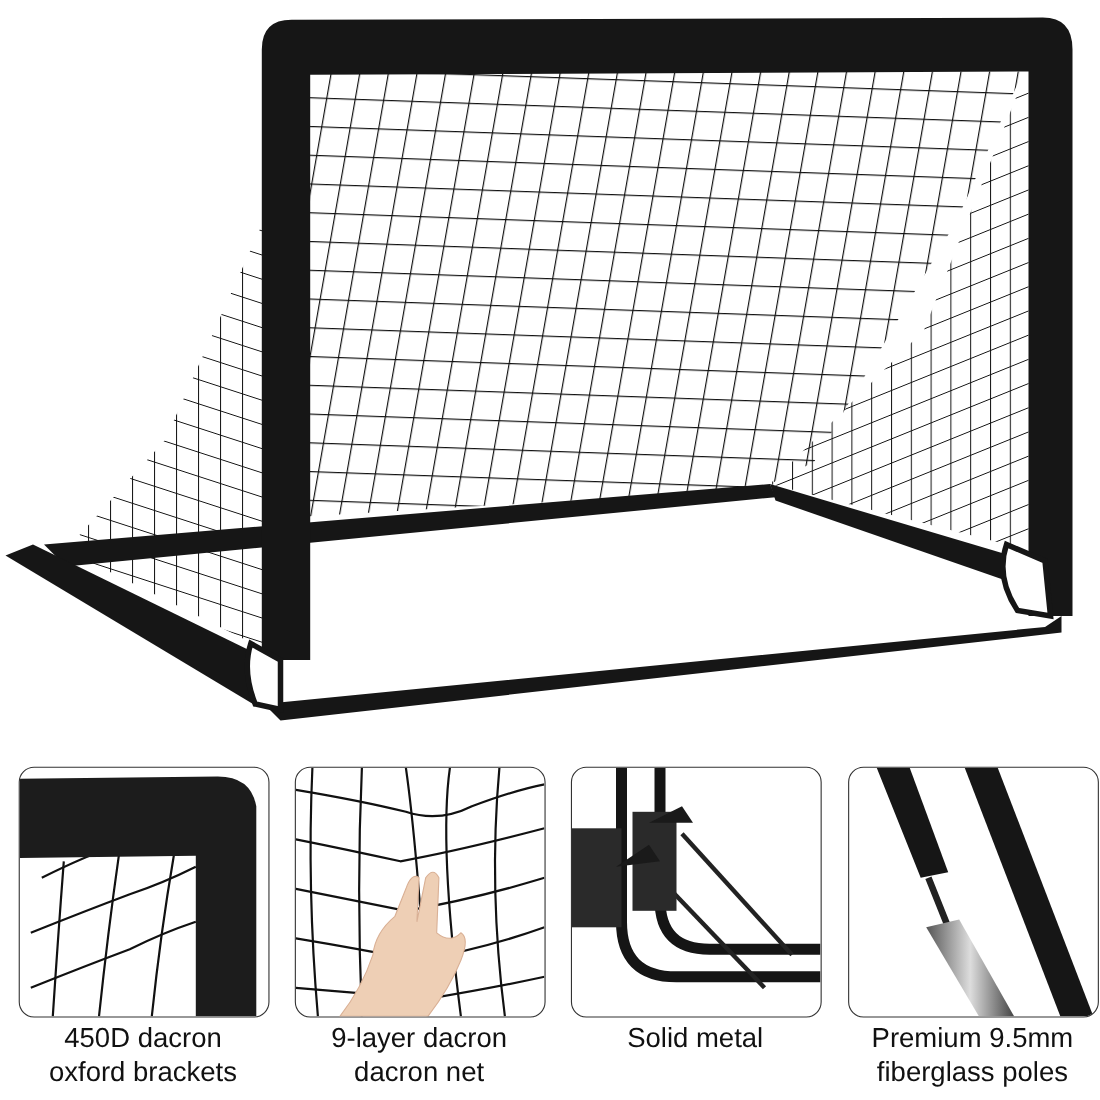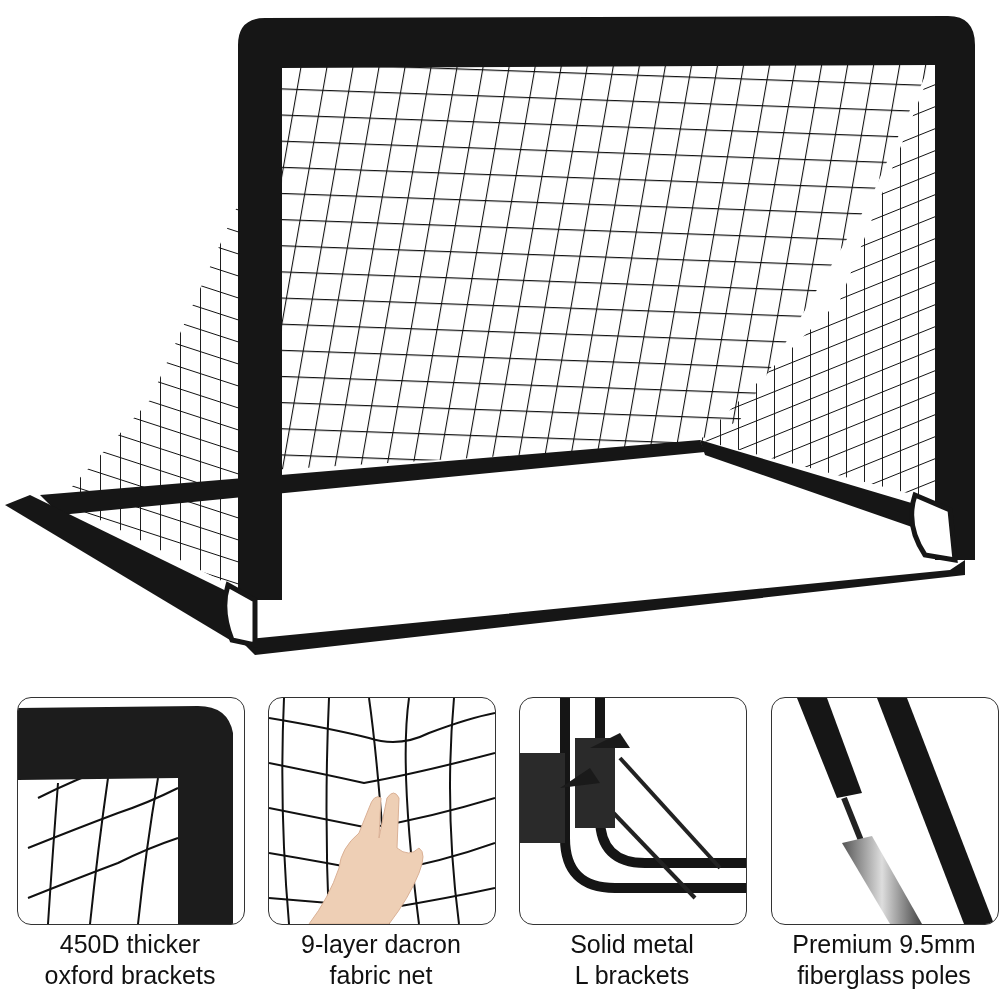--- a/index.html
+++ b/index.html
@@ -58,21 +58,21 @@
       <path d="M10 150 Q60 130 100 115 Q130 105 160 90"></path>
       <path d="M10 200 Q60 180 100 165 Q130 150 160 140"></path>
       <path d="M40 85 Q35 150 30 226"></path>
       <path d="M90 80 Q80 150 72 226"></path>
       <path d="M140 80 Q128 150 120 226"></path>
     </g>
     <path d="M0 10 L180 8 Q210 8 215 35 L215 226 L160 226 L160 80 L0 82 Z" fill="#1c1c1c"></path>
   </svg>
 </div>
 <div class="caption" style="left:5px;">
-  <span>450D thicker</span>
+  <span>450D dacron</span>
   <span>oxford brackets</span>
 </div>
 
 <div class="panel" style="left:268px;">
   <svg width="226" height="226" viewBox="0 0 226 226">
     <g stroke="#111" stroke-width="2" fill="none">
       <path d="M0 20 Q60 30 100 40 Q130 50 160 35 Q200 20 226 15"></path>
       <path d="M0 65 Q50 75 95 85 Q150 75 226 55"></path>
       <path d="M0 110 Q50 120 100 130 Q160 120 226 100"></path>
       <path d="M0 155 Q60 165 110 175 Q170 165 226 145"></path>
@@ -81,42 +81,41 @@
       <path d="M60 0 Q55 110 60 226"></path>
       <path d="M100 0 Q110 70 120 226"></path>
       <path d="M140 0 Q130 70 150 226"></path>
       <path d="M185 0 Q175 110 190 226"></path>
     </g>
     <path d="M40 226 Q60 200 70 170 Q72 150 90 135 L100 110 Q105 95 112 100 L110 140 L118 100 Q125 90 130 100 L128 150 Q140 160 150 150 Q158 155 150 175 Q140 200 120 226 Z" fill="#eecfb5" stroke="#d9b095" stroke-width="1"></path>
   </svg>
 </div>
 <div class="caption" style="left:256px;">
   <span>9-layer dacron</span>
-  <span>fabric net</span>
+  <span>dacron net</span>
 </div>
 
 <div class="panel" style="left:519px;">
   <svg width="226" height="226" viewBox="0 0 226 226">
     <g fill="none" stroke="#151515" stroke-width="10">
       <path d="M45 0 L45 140 Q45 190 95 190 L226 190"></path>
       <path d="M80 0 L80 120 Q80 165 125 165 L226 165"></path>
     </g>
     <g stroke="#222" stroke-width="4">
       <line x1="60" y1="80" x2="175" y2="200"></line>
       <line x1="100" y1="60" x2="200" y2="170"></line>
     </g>
     <rect x="0" y="55" width="45" height="90" fill="#2a2a2a"></rect>
     <rect x="55" y="40" width="40" height="90" fill="#2a2a2a"></rect>
     <polygon points="40,90 70,70 80,85" fill="#1a1a1a"></polygon>
     <polygon points="70,50 100,35 110,50" fill="#1a1a1a"></polygon>
   </svg>
 </div>
 <div class="caption" style="left:507px;text-align:center;">
   <span>Solid metal</span>
-  <span>L brackets</span>
 </div>
 
 <div class="panel" style="left:771px;">
   <svg width="226" height="226" viewBox="0 0 226 226">
     <defs>
       <linearGradient id="silver" x1="0" x2="1">
         <stop offset="0" stop-color="#555"></stop>
           <stop offset="0.5" stop-color="#ddd"></stop>
           <stop offset="1" stop-color="#444"></stop>
       </linearGradient>

